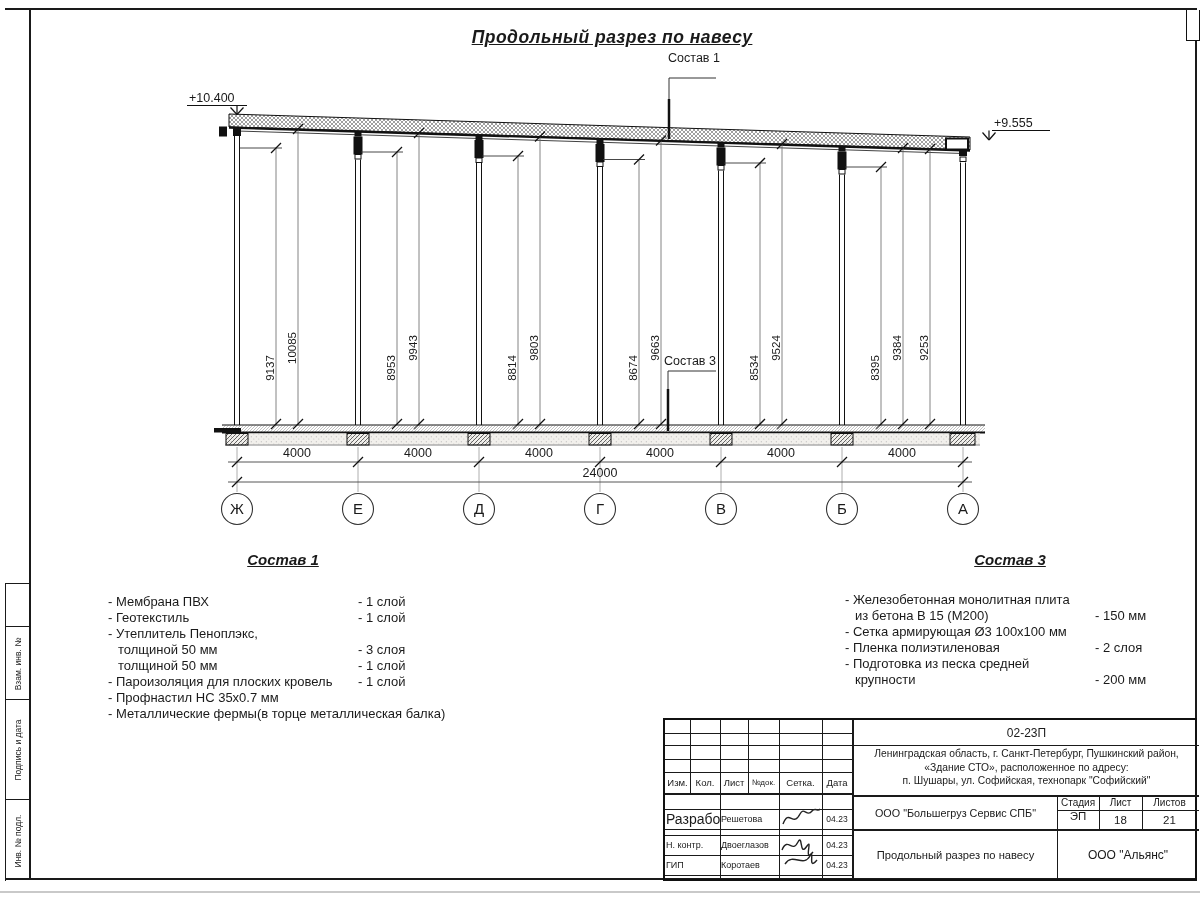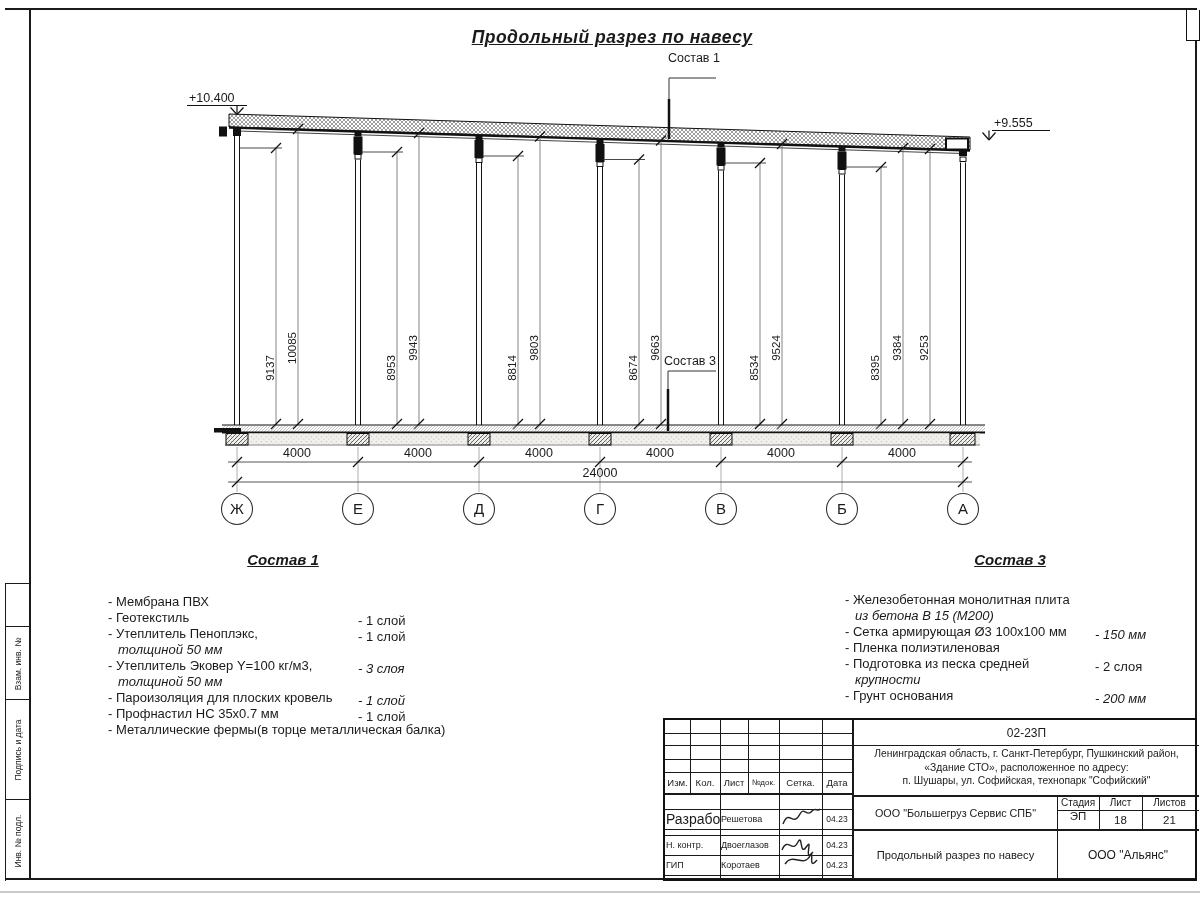--- a/index.html
+++ b/index.html
@@ -6,22 +6,22 @@
   .sheet{position:relative;width:1200px;height:900px;background:#fff;overflow:hidden;
          font-family:"Liberation Sans","DejaVu Sans",sans-serif;color:#1a1a1a;}
   .abs{position:absolute;}
   .hl{position:absolute;background:#1a1a1a;height:1px;}
   .vl{position:absolute;background:#1a1a1a;width:1px;}
   .title-main{font-size:17.5px;font-style:italic;font-weight:bold;text-align:center;
               text-decoration:underline;letter-spacing:.5px;}
   .sub-head{font-size:15px;font-style:italic;font-weight:bold;text-align:center;text-decoration:underline;}
   .list{position:absolute;font-size:13px;}
   .lrow{position:relative;height:16px;white-space:nowrap;}
-  .lqty{position:absolute;left:250px;top:0;margin-top:19px;}
-  .indent{padding-left:10px;font-style:italic;}
+  .lqty{position:absolute;left:250px;top:0;}
+  .indent{padding-left:10px;}
   .tb-cell{position:absolute;display:flex;align-items:center;justify-content:center;
            text-align:center;overflow:hidden;}
   .rot{position:absolute;left:50%;top:50%;transform:translate(-50%,-50%) rotate(-90deg);
        white-space:nowrap;font-size:8.5px;color:#222;}
   svg text{fill:#1a1a1a;font-family:"Liberation Sans","DejaVu Sans",sans-serif;}
 </style>
 </head>
 <body>
 
 <div class="sheet">
@@ -256,36 +256,34 @@
   </svg>
 
   <div class="abs title-main" style="left:412px;top:27px;width:400px">Продольный разрез по навесу</div>
 
   <div class="abs sub-head" style="left:108px;top:551px;width:350px">Состав 1</div>
   <div class="list" style="left:108px;top:594px;width:370px">
     <div class="lrow"><span>- Мембрана ПВХ</span><span class="lqty">- 1 слой</span></div>
     <div class="lrow"><span>- Геотекстиль</span><span class="lqty">- 1 слой</span></div>
     <div class="lrow"><span>- Утеплитель Пеноплэкс,</span></div>
     <div class="lrow indent"><span>толщиной 50 мм</span><span class="lqty">- 3 слоя</span></div>
-    <div class="lrow"><span>- Утеплитель Эковер Y=100 кг/м3,</span></div>
     <div class="lrow indent"><span>толщиной 50 мм</span><span class="lqty">- 1 слой</span></div>
     <div class="lrow"><span>- Пароизоляция для плоских кровель</span><span class="lqty">- 1 слой</span></div>
     <div class="lrow"><span>- Профнастил НС 35х0.7 мм</span></div>
     <div class="lrow"><span>- Металлические фермы(в торце металлическая балка)</span></div>
   </div>
 
   <div class="abs sub-head" style="left:845px;top:551px;width:330px">Состав 3</div>
   <div class="list" style="left:845px;top:592px;width:340px">
     <div class="lrow"><span>- Железобетонная  монолитная плита</span></div>
     <div class="lrow indent"><span>из бетона В 15 (М200)</span><span class="lqty">- 150 мм</span></div>
     <div class="lrow"><span>- Сетка армирующая Ø3 100х100 мм</span></div>
     <div class="lrow"><span>- Пленка полиэтиленовая</span><span class="lqty">-  2 слоя</span></div>
     <div class="lrow"><span>- Подготовка из песка средней</span></div>
     <div class="lrow indent"><span>крупности</span><span class="lqty">- 200 мм</span></div>
-    <div class="lrow"><span>- Грунт основания</span></div>
   </div>
 
   <div class="hl" style="left:5px;top:8px;width:1192px;height:2px"></div>
   <div class="hl" style="left:5px;top:878px;width:1192px;height:2px"></div>
   <div class="vl" style="left:1195px;top:8px;width:2px;height:872px"></div>
   <div class="vl" style="left:29px;top:8px;width:2px;height:872px"></div>
   <div class="abs" style="left:1186px;top:10px;width:12px;height:30px;border:1.5px solid #111;border-top:none;background:#fff"></div>
   <div class="abs" style="left:0;top:891px;width:1200px;height:2px;background:#c9c9c9"></div>
 
   <div class="abs" style="left:5px;top:583px;width:24px;height:297px;border-top:1px solid #1a1a1a;border-left:1px solid #1a1a1a">

